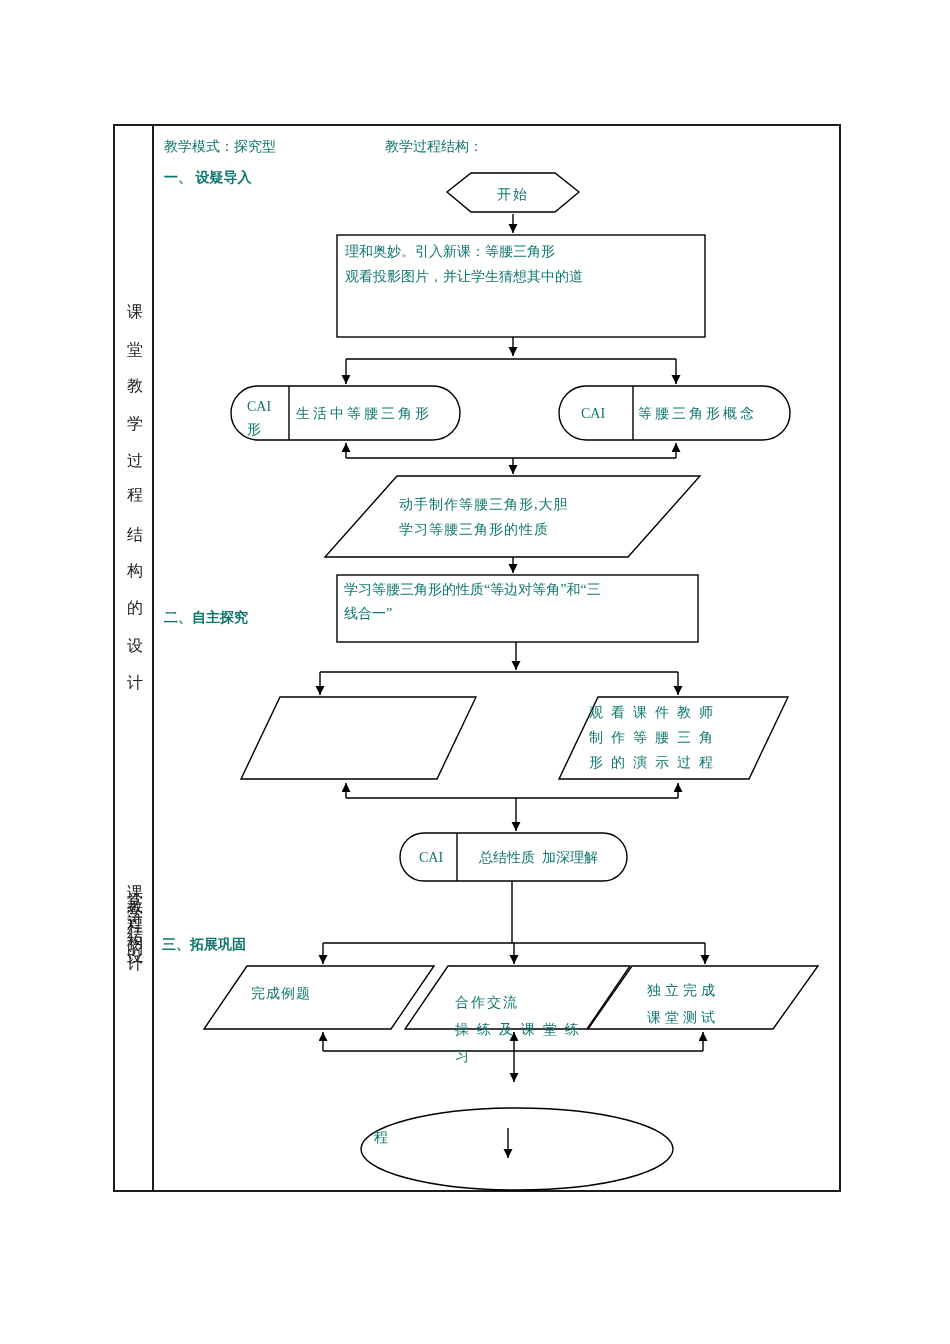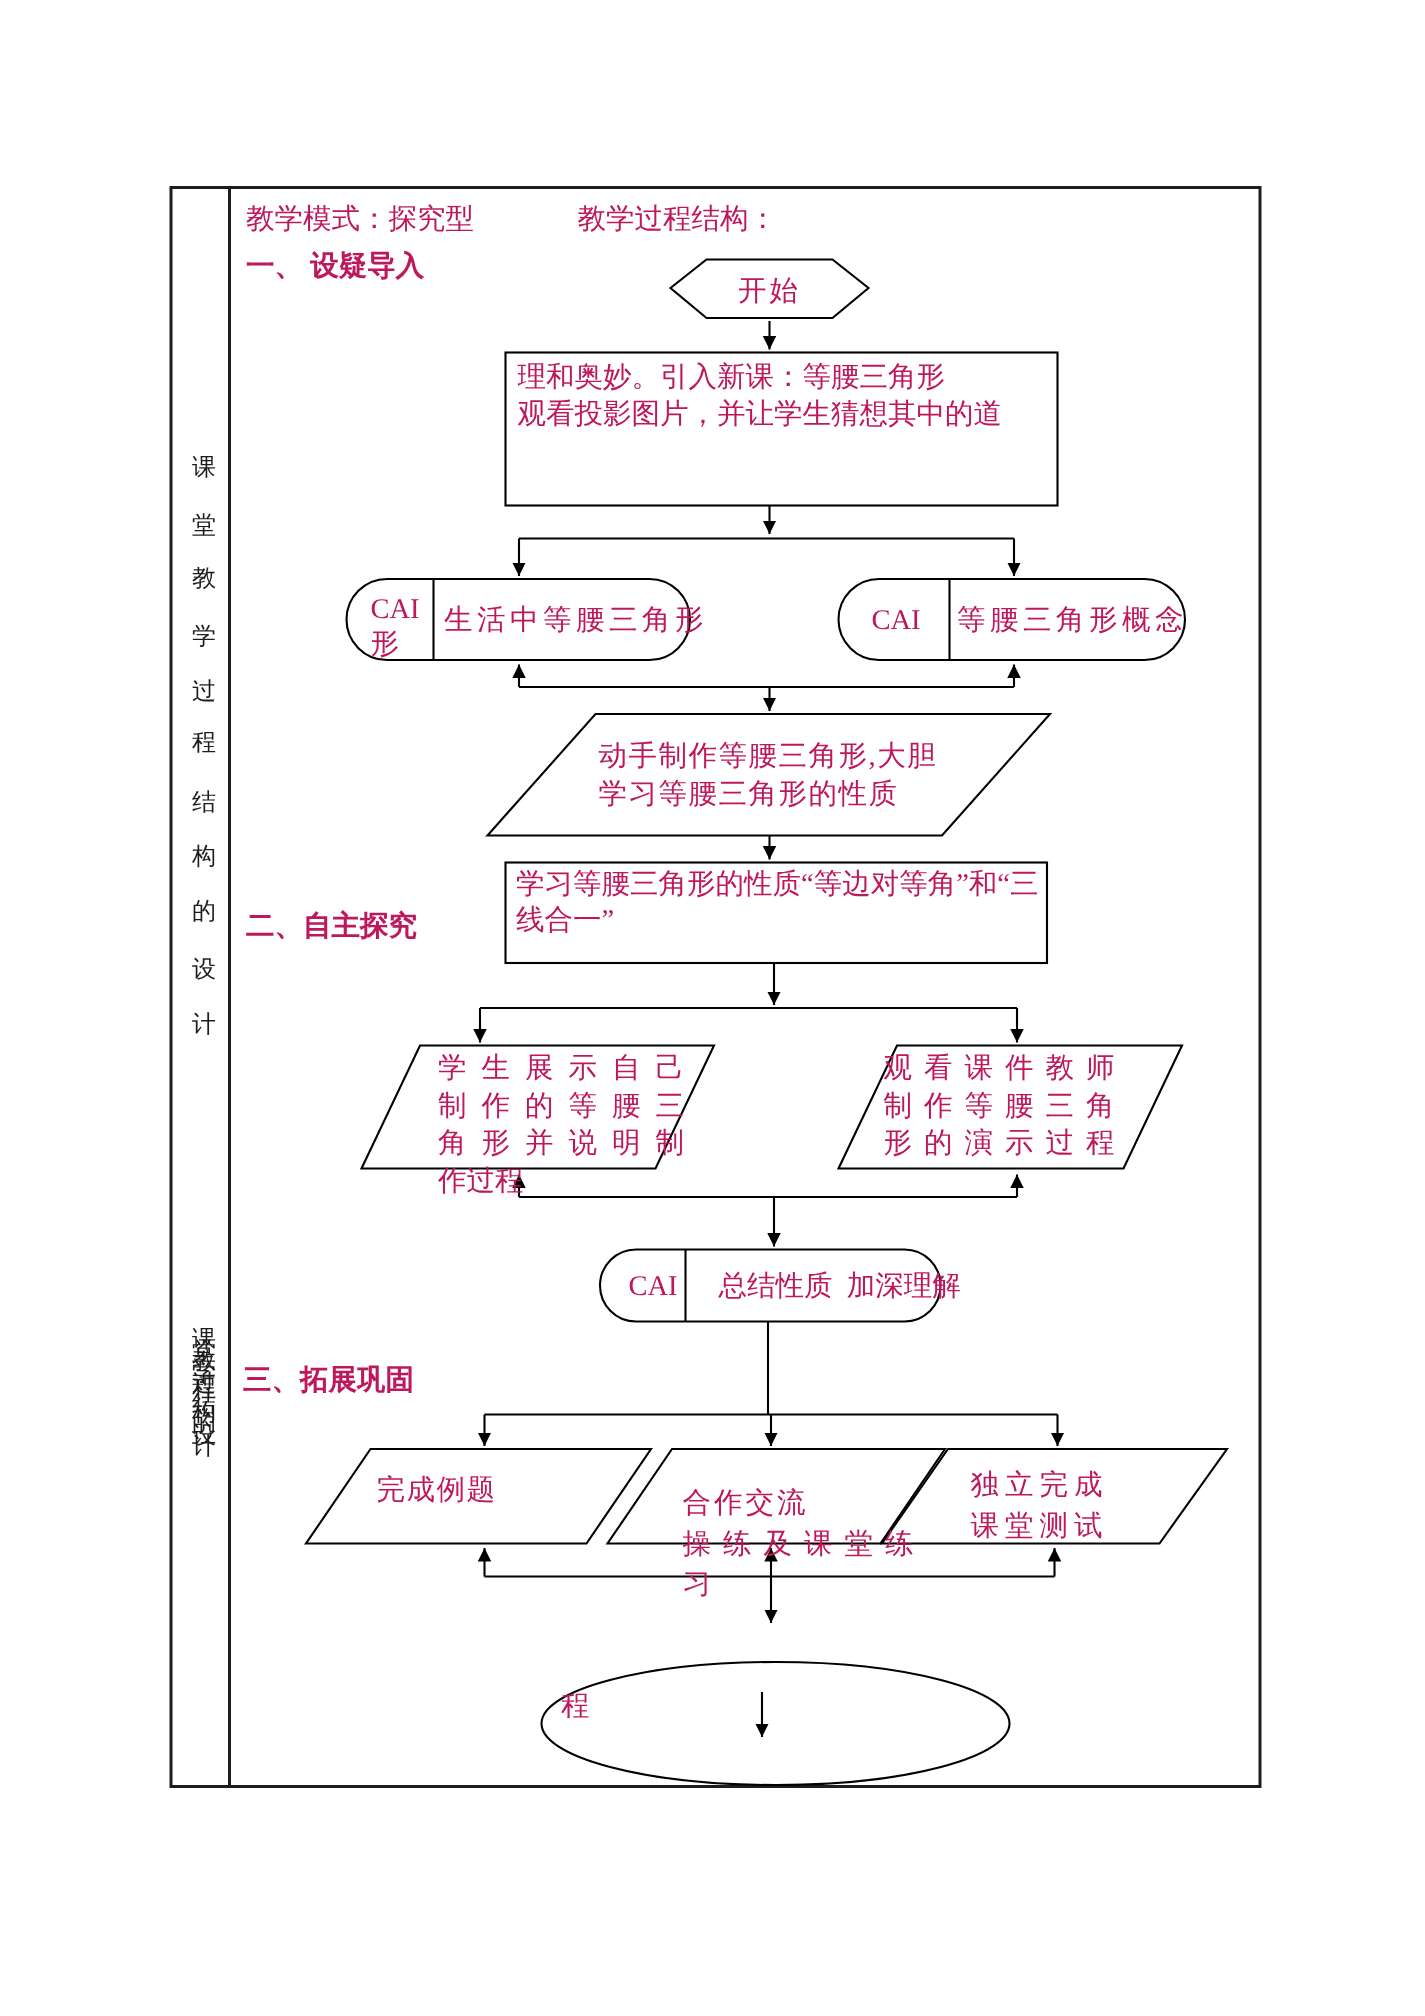--- a/index.html
+++ b/index.html
@@ -4,21 +4,21 @@
 <style>
   html,body{margin:0;padding:0;background:#ffffff;}
   .page{position:relative;width:950px;height:1344px;background:#ffffff;overflow:hidden;
         font-family:"Liberation Serif","DejaVu Serif",serif;color:#111;}
   .doc-table{position:absolute;left:113px;top:124px;width:724px;height:1064px;border:2px solid #1d1d1d;}
   .col-divider{position:absolute;left:152px;top:124px;width:2px;height:1066px;background:#1d1d1d;}
   .vtext{position:absolute;writing-mode:vertical-lr;text-orientation:upright;
          font-size:16px;color:#1c1c1c;left:124px;}
   .v1{top:291px;letter-spacing:37px;}
   .v2{top:872px;letter-spacing:7px;}
-  .t{position:absolute;font-size:19px;line-height:25px;color:#be185d;font-family:Liberation Serif, serif;}
+  .t{position:absolute;font-size:14px;line-height:25px;color:#0f766e;font-family:Liberation Serif, serif;}
   .t span{display:block;}
   .b{font-weight:bold;}
   .ctr{text-align:center;}
   .pre{white-space:pre;}
   .ls1 span, .ls1{letter-spacing:1px;}
   .ls3 span, .ls3{letter-spacing:3px;text-align:right;}
   .ls4 span, .ls4{letter-spacing:4px;}
   .sp8{letter-spacing:8px;}
   .sp10{letter-spacing:10px;}
   .sp0{letter-spacing:0;}
@@ -34,21 +34,21 @@
   <div class="col-divider"></div>
 
   <div class="vtext v1">课堂教学过程结构的设计</div>
   <div class="vtext v2">课堂教学过程结构的设计</div>
 
   <div class="t" style="left:164px;top:134px;">教学模式：探究型</div>
   <div class="t" style="left:385px;top:134px;">教学过程结构：</div>
 
   <div class="t b" style="left:164px;top:165px;">一、 设疑导入</div>
   <div class="t b" style="left:164px;top:605px;">二、自主探究</div>
-  <div class="t b" style="left:162px;top:908px;">三、拓展巩固</div>
+  <div class="t b" style="left:162px;top:932px;">三、拓展巩固</div>
 
   <svg class="flow" width="950" height="1344" viewBox="0 0 950 1344">
     <defs>
       <marker id="arr" markerUnits="userSpaceOnUse" markerWidth="10" markerHeight="10" refX="9" refY="4.5" orient="auto">
         <path d="M0,0 L9,4.5 L0,9 Z" fill="#000"></path>
       </marker>
     </defs>
     <g fill="none" stroke="#000" stroke-width="1.4">
 
       <polygon points="447,192 471,173 555,173 579,192 555,212 471,212"></polygon>
@@ -121,26 +121,20 @@
   <div class="t ls1" style="left:399px;top:492px;">
       <span>动手制作等腰三角形,大胆</span>
       <span>学习等腰三角形的性质</span>
     </div>
 
   <div class="t" style="left:344px;top:578px;line-height:24px;">
       <span>学习等腰三角形的性质“等边对等角”和“三</span>
       <span>线合一”</span>
     </div>
 
-  <div class="t" style="left:292px;top:700px;">
-      <span class="sp10">学生展示自己</span>
-      <span class="sp10">制作的等腰三</span>
-      <span class="sp10">角形并说明制</span>
-      <span class="sp0">作过程</span>
-    </div>
 
   <div class="t" style="left:589px;top:700px;">
       <span class="sp8">观看课件教师</span>
       <span class="sp8">制作等腰三角</span>
       <span class="sp8">形的演示过程</span>
     </div>
 
   <div class="t" style="left:419px;top:845px;">CAI</div>
   <div class="t pre" style="left:435px;top:845px;margin-left:44px;">总结性质  加深理解</div>
 

